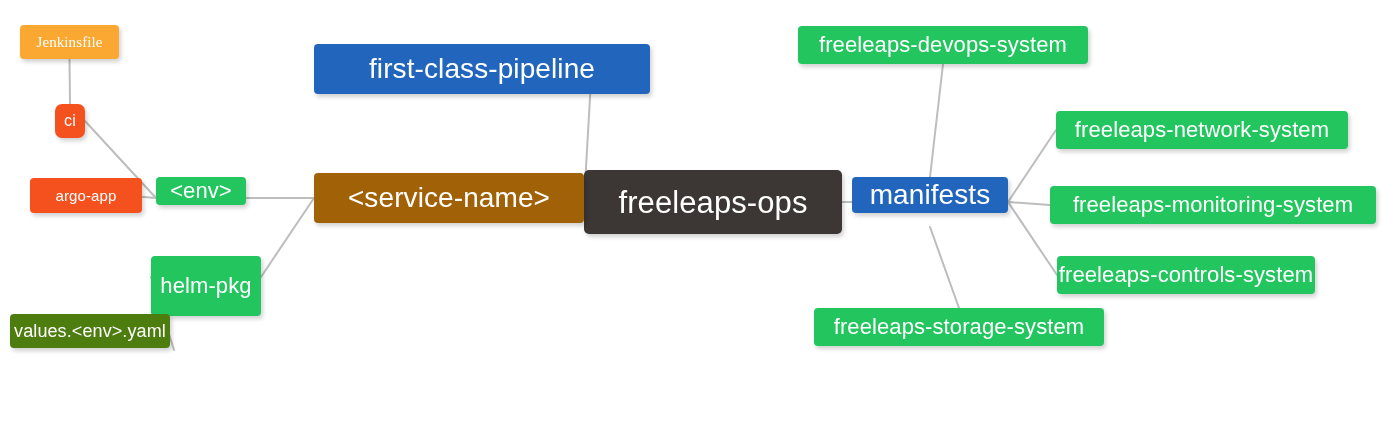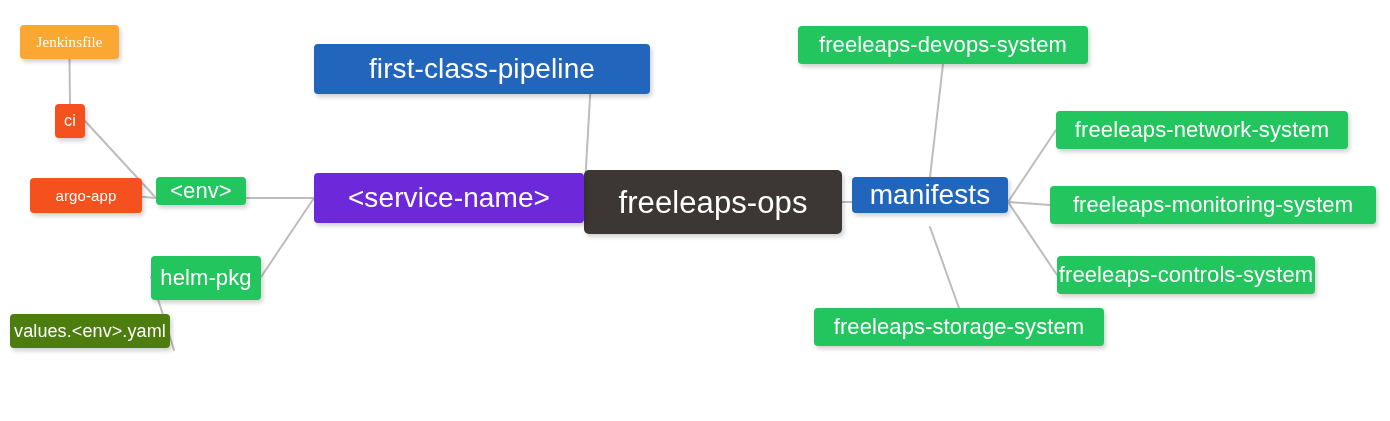--- a/index.html
+++ b/index.html
@@ -89,26 +89,26 @@
       <line x1="151" y1="277" x2="174" y2="350" stroke="#bdbdbd" stroke-width="2" stroke-linecap="round"></line>
       <line x1="930" y1="177" x2="943" y2="64" stroke="#bdbdbd" stroke-width="2" stroke-linecap="round"></line>
       <line x1="1008" y1="202" x2="1056" y2="130" stroke="#bdbdbd" stroke-width="2" stroke-linecap="round"></line>
       <line x1="1008" y1="202" x2="1050" y2="205" stroke="#bdbdbd" stroke-width="2" stroke-linecap="round"></line>
       <line x1="1008" y1="202" x2="1057" y2="275" stroke="#bdbdbd" stroke-width="2" stroke-linecap="round"></line>
       <line x1="930" y1="227" x2="959" y2="308" stroke="#bdbdbd" stroke-width="2" stroke-linecap="round"></line>
     </svg>
   <div id="node-layer">
       <div class="node node-root" style="left: 584px; top: 170px; width: 258px; height: 64px; background: rgb(60, 55, 52);">freeleaps-ops</div>
       <div class="node node-l1-blue" style="left: 314px; top: 30px; width: 336px; height: 50px; background: rgb(33, 102, 188); margin-top: 14px;">first-class-pipeline</div>
-      <div class="node node-l1-blue" style="left: 314px; top: 173px; width: 270px; height: 50px; background: #6d28d9;">&lt;service-name&gt;</div>
+      <div class="node node-l1-blue" style="left: 314px; top: 173px; width: 270px; height: 50px; background: #a16207;">&lt;service-name&gt;</div>
       <div class="node node-l1-blue" style="left: 852px; top: 177px; width: 156px; height: 36px; background: rgb(33, 102, 188);">manifests</div>
       <div class="node node-green-md" style="left: 156px; top: 177px; width: 90px; height: 28px; background: rgb(34, 197, 94);">&lt;env&gt;</div>
-      <div class="node node-green-md" style="left: 151px; top: 256px; width: 110px; height: 44px; background: rgb(34, 197, 94);">helm-pkg</div>
+      <div class="node node-green-md" style="left: 151px; top: 256px; width: 110px; height: 60px; background: rgb(34, 197, 94);">helm-pkg</div>
       <div class="node node-orange" style="left: 20px; top: 25px; width: 99px; height: 34px; background: rgb(250, 168, 49); font-family: Liberation Serif, serif;">Jenkinsfile</div>
-      <div class="node node-red-tiny" style="left: 55px; top: 104px; width: 30px; height: 34px; background: rgb(244, 81, 30);">ci</div>
+      <div class="node node-red-tiny" style="left: 55px; top: 104px; width: 30px; height: 34px; background: rgb(244, 81, 30); border-radius: 7px;">ci</div>
       <div class="node node-red-sm" style="left: 30px; top: 178px; width: 112px; height: 35px; background: rgb(244, 81, 30);">argo-app</div>
       <div class="node node-red-md" style="left: 10px; top: 314px; width: 160px; height: 34px; background: #4d7c0f;">values.&lt;env&gt;.yaml</div>
       <div class="node node-green-lg" style="left: 798px; top: 26px; width: 290px; height: 38px; background: rgb(34, 197, 94);">freeleaps-devops-system</div>
       <div class="node node-green-lg" style="left: 1056px; top: 111px; width: 292px; height: 38px; background: rgb(34, 197, 94);">freeleaps-network-system</div>
       <div class="node node-green-lg" style="left: 1050px; top: 186px; width: 326px; height: 38px; background: rgb(34, 197, 94);">freeleaps-monitoring-system</div>
       <div class="node node-green-lg" style="left: 1057px; top: 256px; width: 258px; height: 38px; background: rgb(34, 197, 94);">freeleaps-controls-system</div>
       <div class="node node-green-lg" style="left: 814px; top: 308px; width: 290px; height: 38px; background: rgb(34, 197, 94);">freeleaps-storage-system</div>
     </div>
 </div>
 

